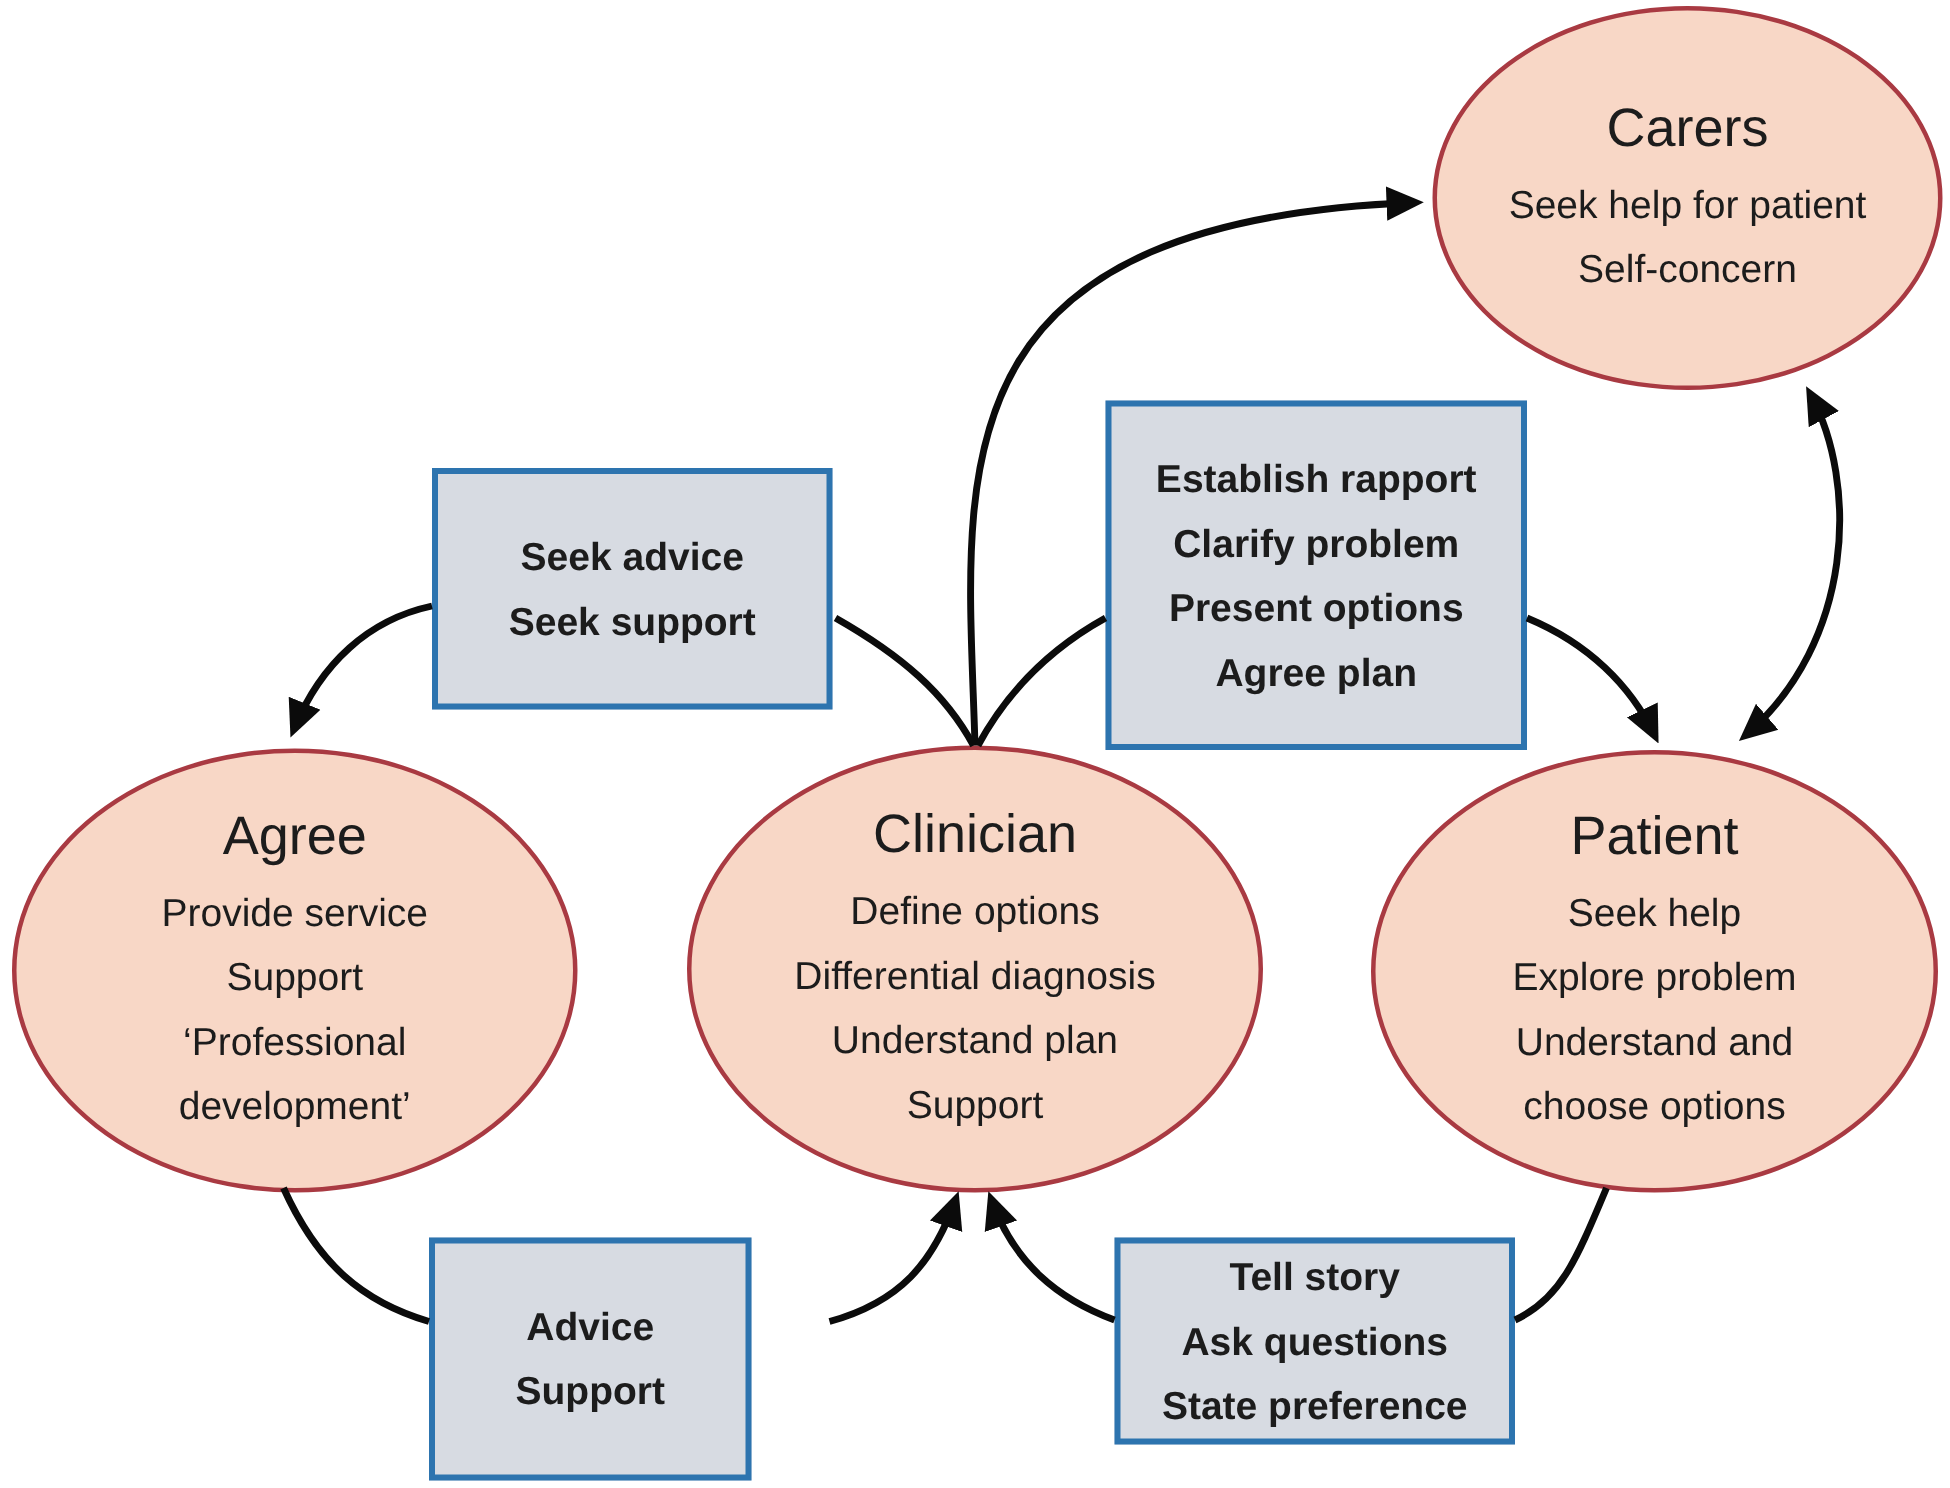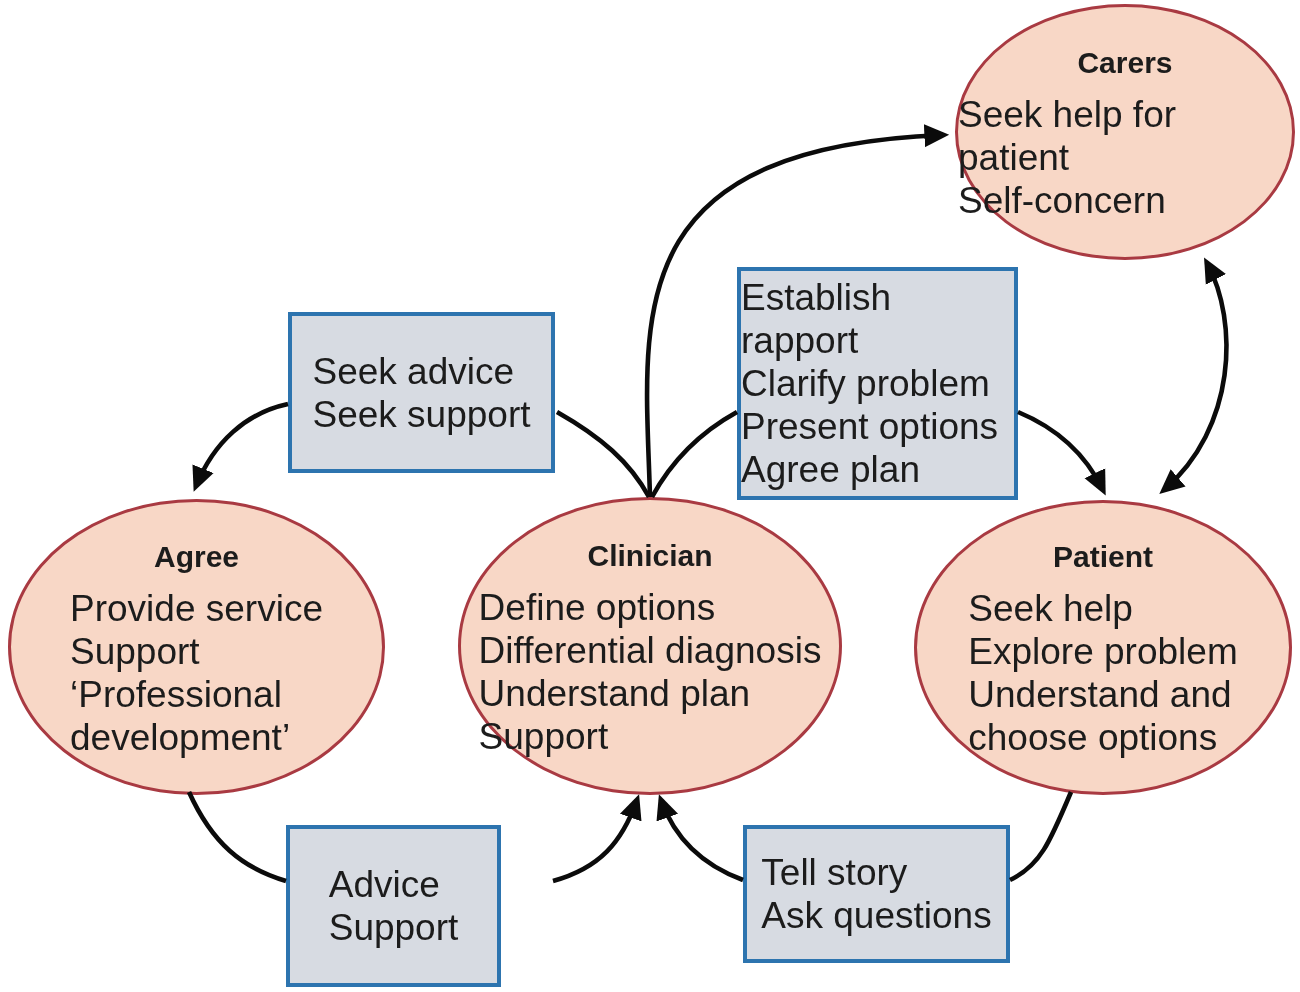--- a/index.html
+++ b/index.html
@@ -36,32 +36,33 @@
     justify-content: center;
   }
   .ellipse {
     border-radius: 50%;
     background: var(--ellipse-fill, #f8d7c6);
     border: 3px solid var(--ellipse-border, #a93a42);
   }
   .box {
     background: var(--box-fill, #d7dbe2);
     border: 4px solid var(--box-border, #2d74af);
+    font-weight: bold;
   }
   .node-title {
-    font-size: 30px;
-    font-weight: bold;
+    font-size: 36px;
+    font-weight: normal;
     line-height: 42px;
     text-align: center;
     margin-bottom: 9px;
   }
   .node-lines {
     display: inline-block;
-    text-align: left;
-    font-size: 37px;
+    text-align: center;
+    font-size: 26px;
     line-height: 43px;
   }
 </style>
 </head>
 <body>
 
 <div class="canvas">
 
   <svg class="arrows" width="1300" height="992" viewBox="0 0 1300 992">
     <defs>
@@ -139,16 +140,17 @@
     <div class="node-lines">
       <div>Advice</div>
       <div>Support</div>
     </div>
   </div>
 
   <div class="node box" style="left:743px; top:825px; width:267px; height:138px;">
     <div class="node-lines">
       <div>Tell story</div>
       <div>Ask questions</div>
+      <div>State preference</div>
     </div>
   </div>
 
 </div>
 
 </body></html>

